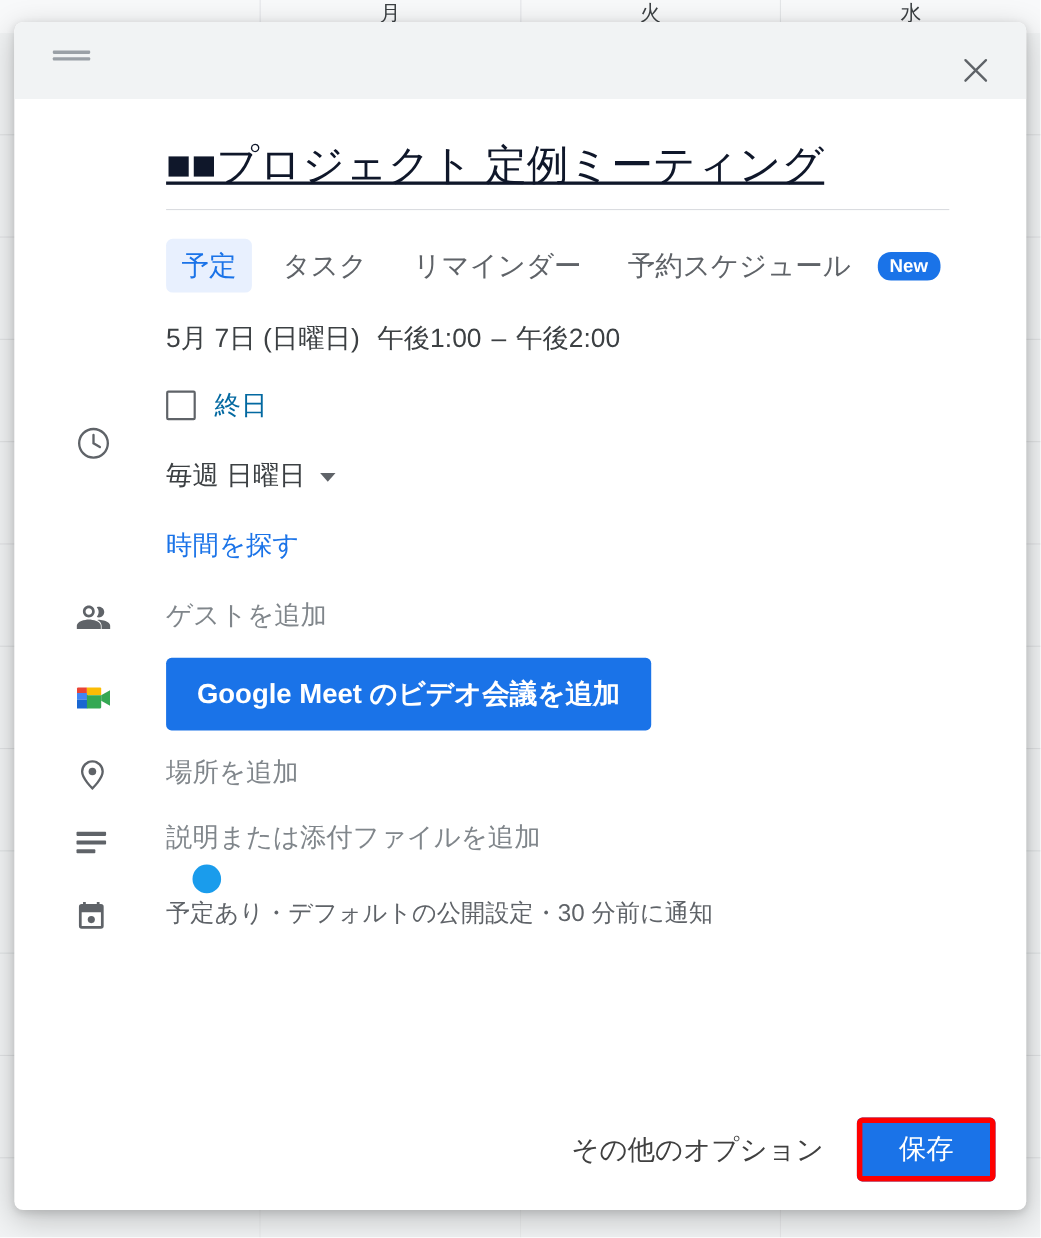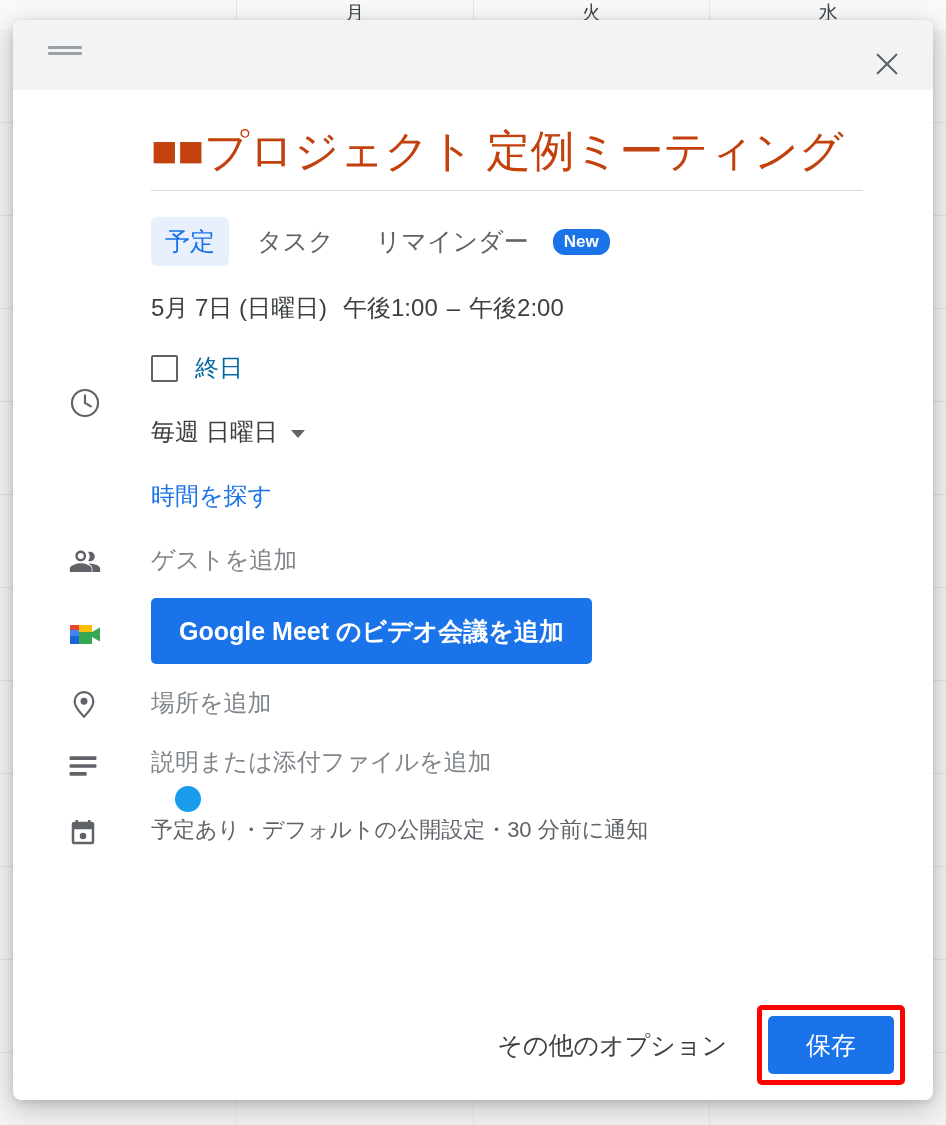--- a/index.html
+++ b/index.html
@@ -91,26 +91,27 @@
     padding: 0 24px 0 0;
     position: relative;
   }
 
   .title-wrap {
     margin: 36px 46px 0 138px;
     padding-bottom: 14px;
     border-bottom: 1px solid #dadce0;
   }
   .event-title {
-    font-size: 44px;
-    color: #c2410c;
+    font-size: 38px;
+    color: #0f172a;
     font-weight: 400;
     line-height: 50px;
     letter-spacing: 0px;
     white-space: nowrap;
+    text-decoration: underline;
   }
 
   .tabs {
     margin: 26px 0 0 138px;
     display: flex;
     align-items: center;
   }
   .tab {
     font-size: 25px;
     color: #5f6368;
@@ -262,21 +263,20 @@
   }
   .more-options {
     font-size: 25px;
     color: #404040;
     cursor: pointer;
     margin-right: 18px;
     padding: 10px 12px;
   }
   .save-wrap {
     position: relative;
-    padding: 11px;
     text-decoration: underline;
   }
   .save-highlight {
     position: absolute;
     inset: 0;
     border: 5px solid #ff0000;
     border-radius: 5px;
     pointer-events: none;
   }
   .save-btn {
@@ -341,20 +341,21 @@
   <div class="dlg-body">
 
     <div class="title-wrap">
       <div class="event-title">■■プロジェクト 定例ミーティング</div>
     </div>
 
     <div class="tabs">
       <div class="tab selected">予定</div>
       <div class="tab">タスク</div>
       <div class="tab">リマインダー</div>
+      <div class="tab">予約スケジュール</div>
       <div class="new-badge">New</div>
     </div>
 
     <div class="row">
       <div class="ico">
         <svg width="34" height="34" viewBox="0 0 24 24" fill="none" stroke="currentColor" stroke-width="1.5">
           <circle cx="12" cy="12" r="9.2"></circle>
           <path d="M12 6.6 V12 L16.1 14.4" stroke-linecap="round"></path>
         </svg>
       </div>

